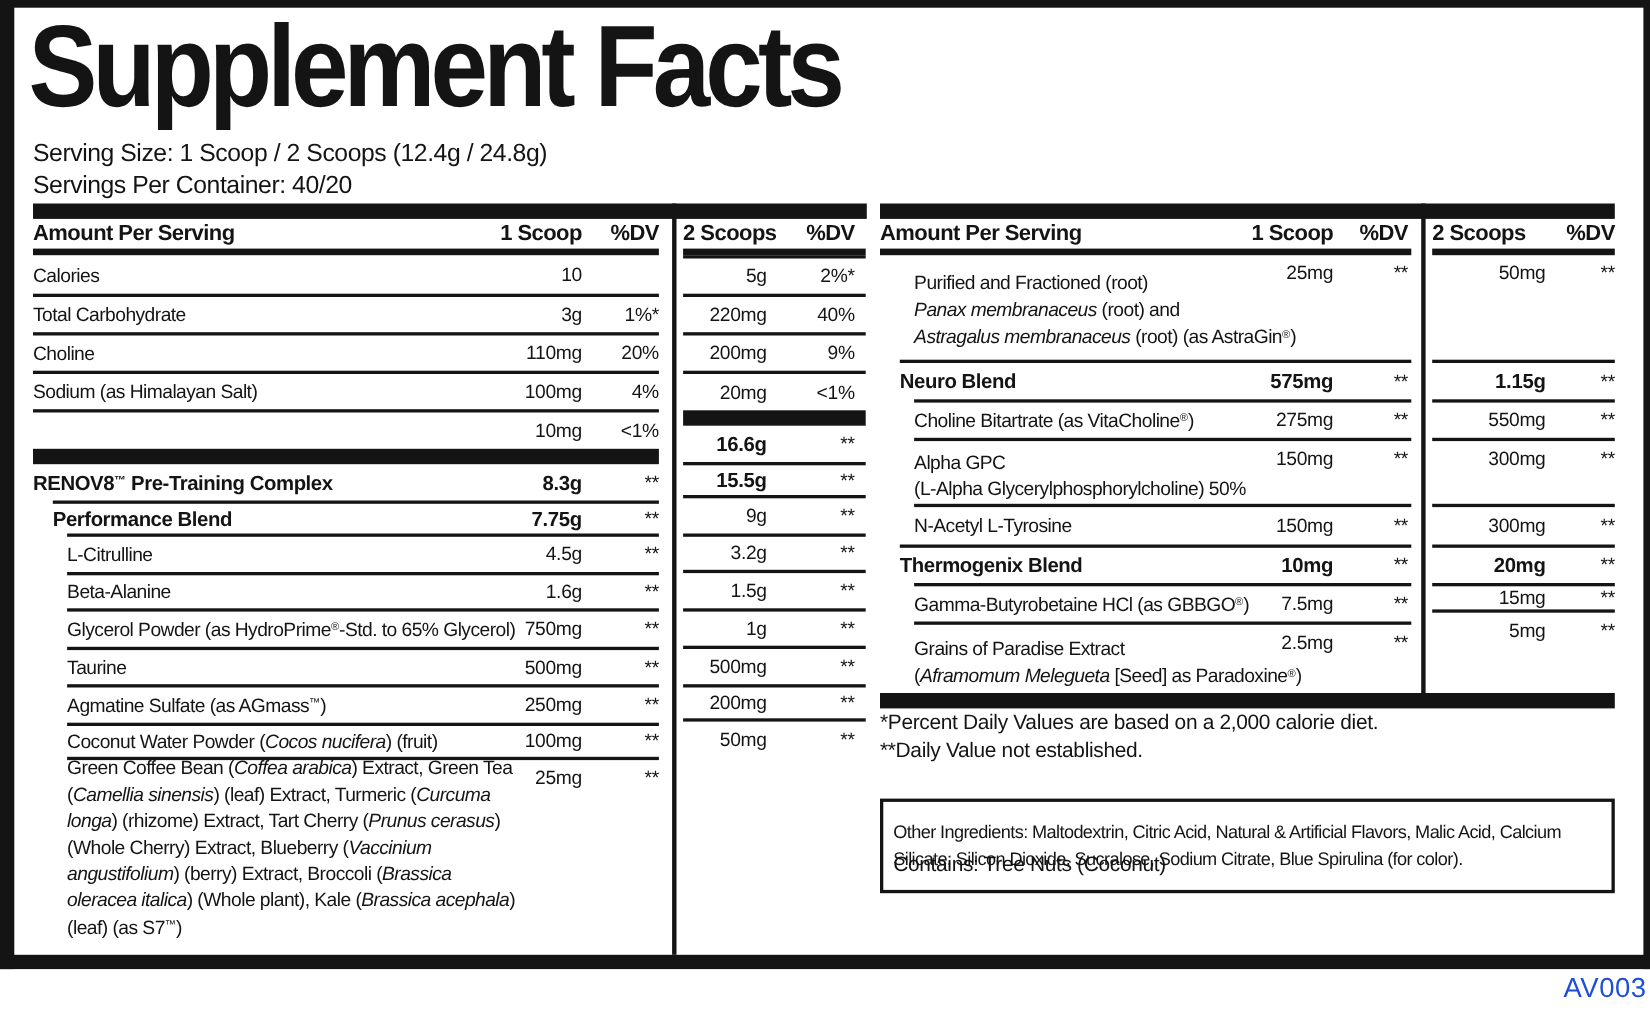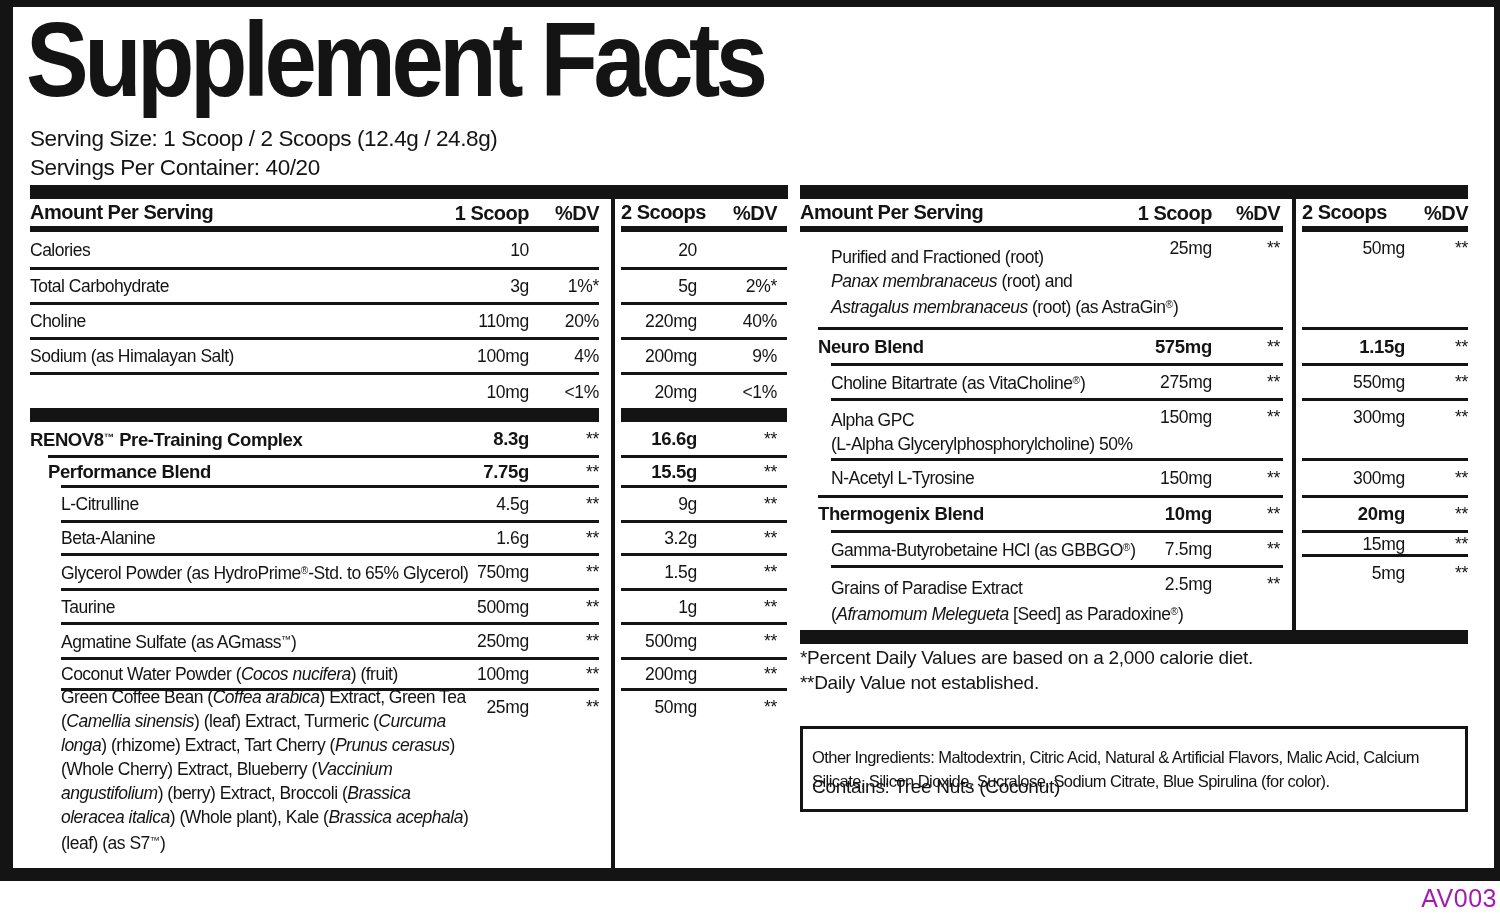--- a/index.html
+++ b/index.html
@@ -55,21 +55,21 @@
   .secbar{height:14px;background:#141414;}
   .seg-i{font-style:italic;}
   .seg-sup{font-size:0.58em;vertical-align:0.5em;letter-spacing:0;}
   
   .foot{position:absolute;left:800px;top:645px;font-size:19px;line-height:25px;letter-spacing:-0.3px;}
   .oi-box{
     position:absolute;left:800px;top:726px;width:668px;box-sizing:border-box;
     border:3px solid #141414;padding:16px 9px;font-size:16.5px;letter-spacing:-0.55px;line-height:24px;
   }
   .contains{position:absolute;left:812px;top:776px;font-size:19px;letter-spacing:-0.3px;}
-  .code{position:absolute;right:3px;top:884px;font-size:25px;letter-spacing:0.5px;color:#a21caf;}
+  .code{position:absolute;right:3px;top:884px;font-size:25px;letter-spacing:0.5px;color:#1d4ed8;}
 </style>
 </head>
 <body>
 
 <div class="frame-top"></div>
 <div class="frame-left"></div>
 <div class="frame-right"></div>
 <div class="bar-bottom"></div>
 
 <div class="title">Supplement Facts</div>
@@ -159,24 +159,20 @@
     <span class="n"><span>Green Coffee Bean (</span><span class="seg-i">Coffea arabica</span><span>) Extract, Green Tea (</span><span class="seg-i">Camellia sinensis</span><span>) (leaf) Extract, Turmeric (</span><span class="seg-i">Curcuma longa</span><span>) (rhizome) Extract, Tart Cherry (</span><span class="seg-i">Prunus cerasus</span><span>) (Whole Cherry) Extract, Blueberry (</span><span class="seg-i">Vaccinium angustifolium</span><span>) (berry) Extract, Broccoli (</span><span class="seg-i">Brassica oleracea italica</span><span>) (Whole plant), Kale (</span><span class="seg-i">Brassica acephala</span><span>) (leaf) (as S7</span><span class="seg-sup">™</span><span>)</span></span>
     <span class="a">25mg</span>
     <span class="d">**</span>
   </div>
 </section>
 
 <section class="panel p-mid">
   <div class="phead">
     <span class="pn">2 Scoops</span>
     <span class="hd">%DV</span>
-  </div>
-  <div class="r nb" style="height:35px">
-    <span class="a">20</span>
-    <span class="d"></span>
   </div>
   <div class="r" style="height:35px">
     <span class="a">5g</span>
     <span class="d">2%*</span>
   </div>
   <div class="r" style="height:35px">
     <span class="a">220mg</span>
     <span class="d">40%</span>
   </div>
   <div class="r" style="height:35px">

